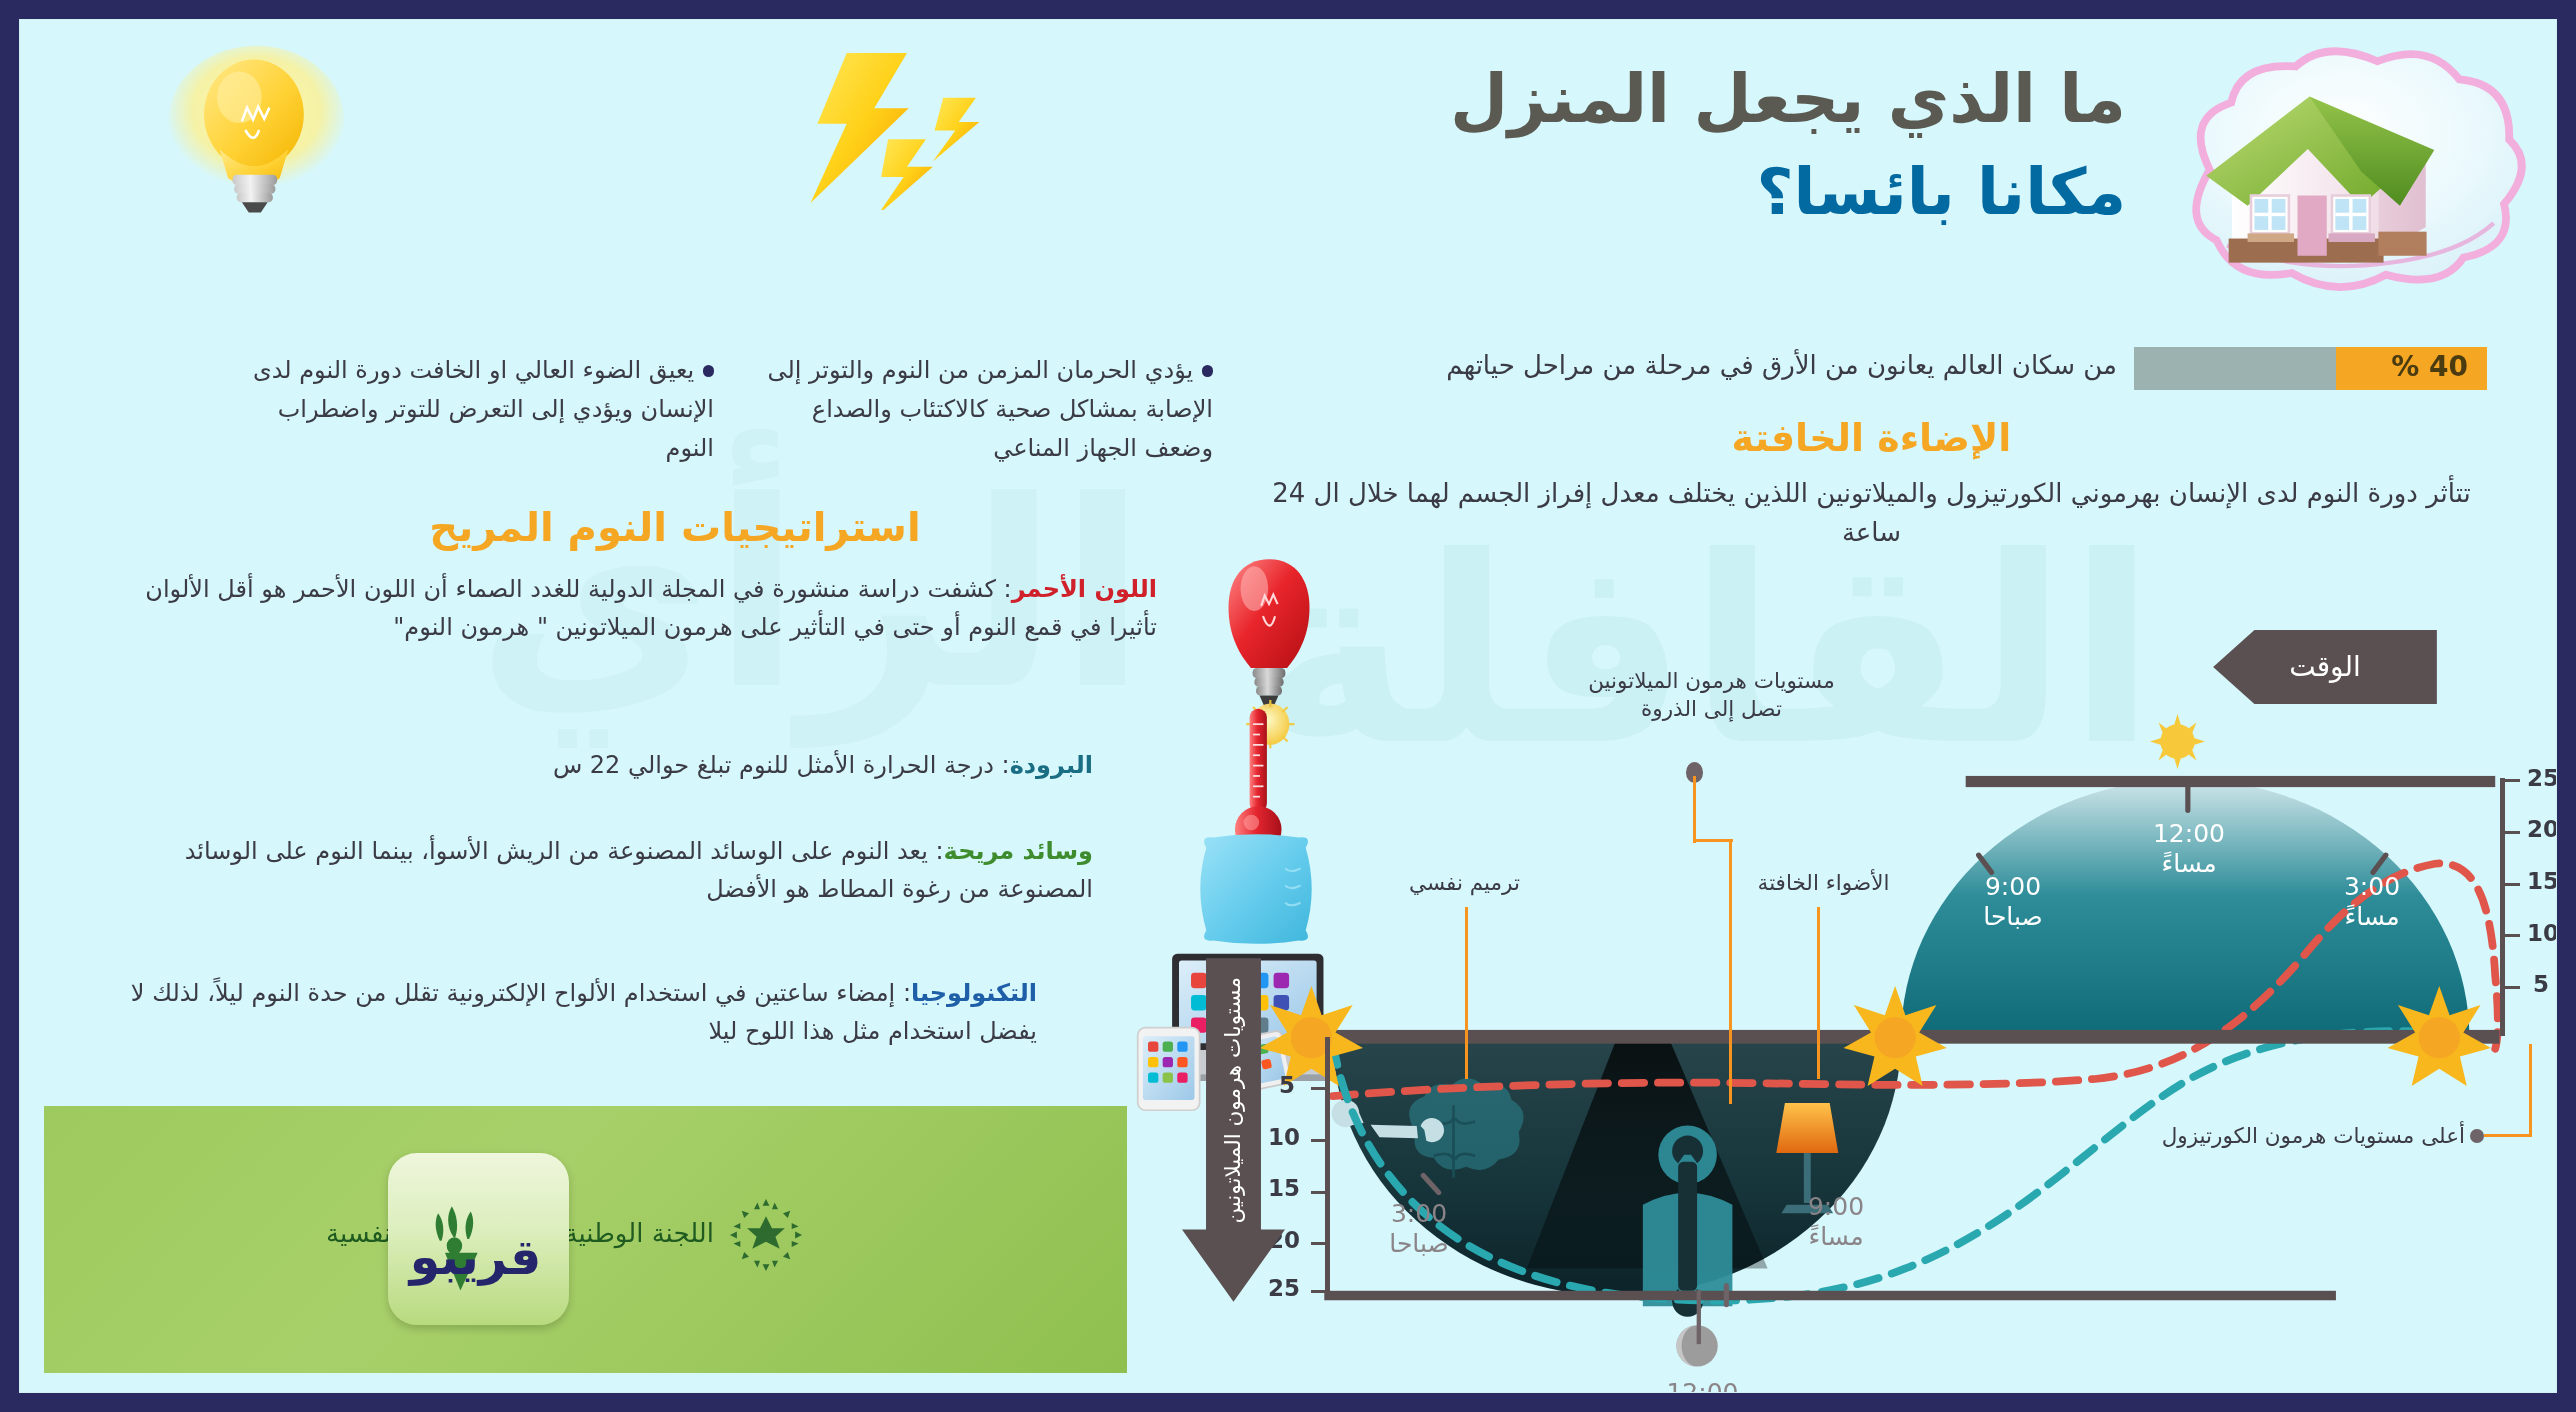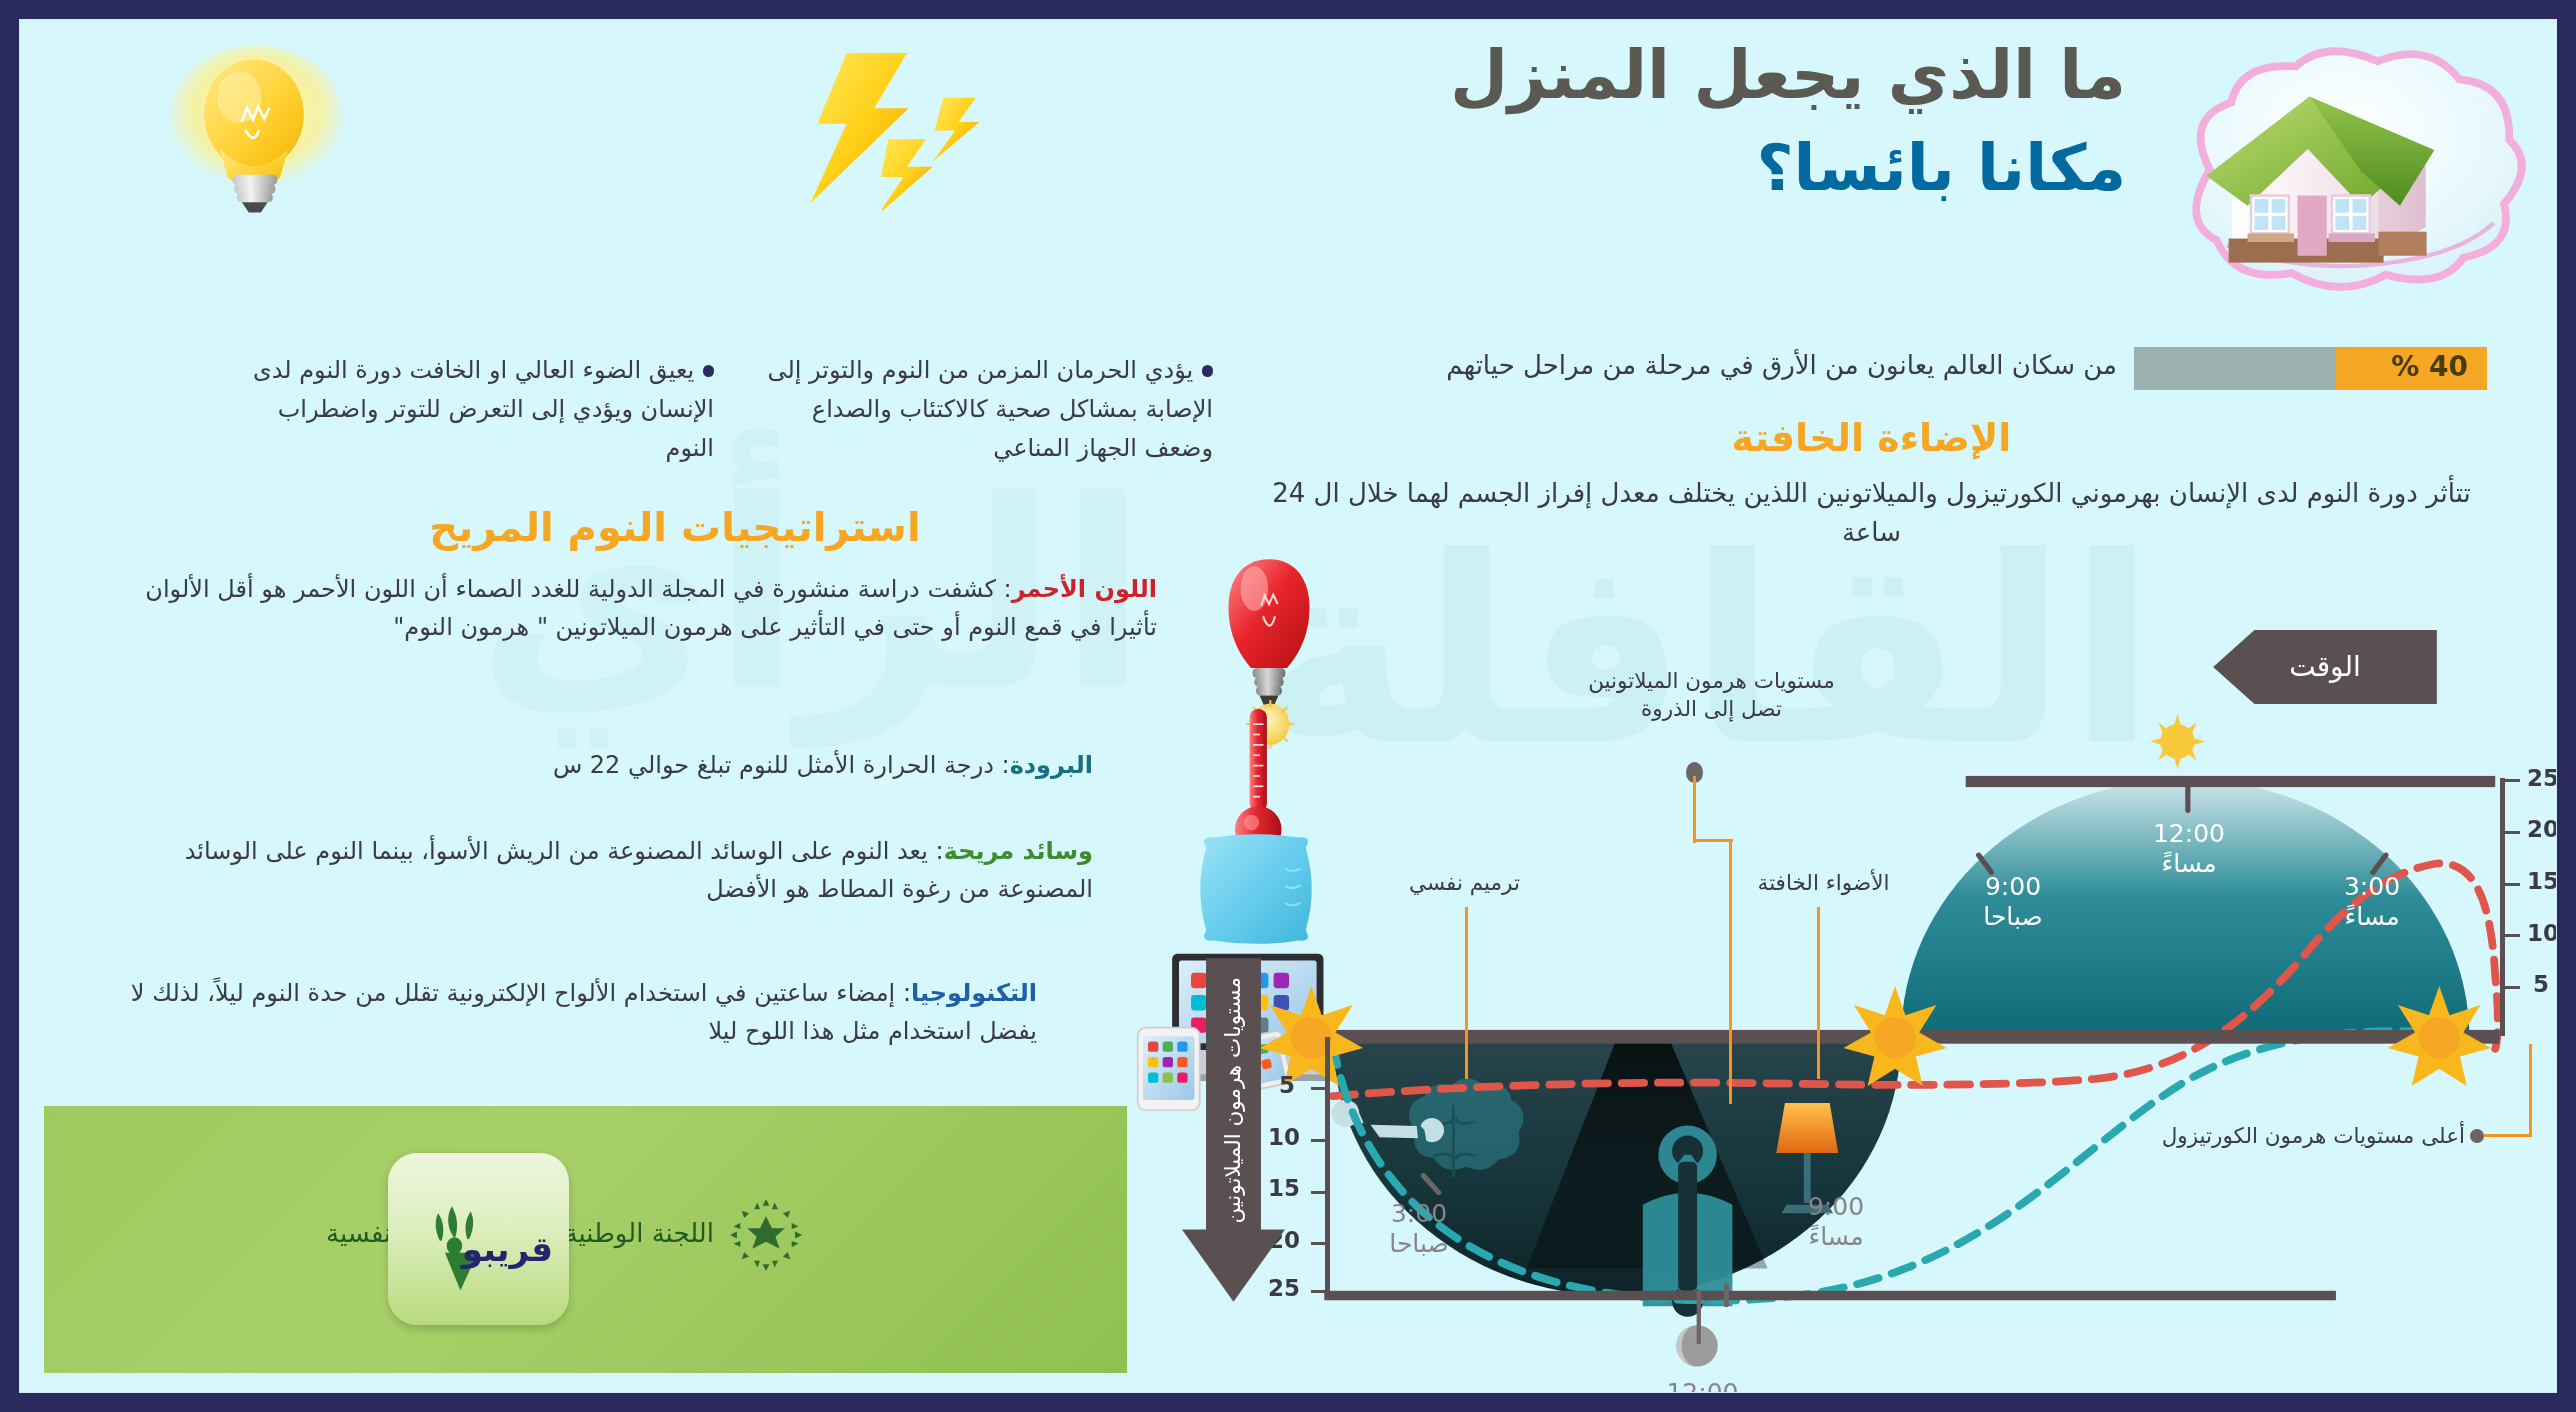--- a/index.html
+++ b/index.html
@@ -29,21 +29,21 @@
     opacity:.75;pointer-events:none;user-select:none;
     letter-spacing:-8.6px;
   }
   #watermark2{
     position:absolute;left:456px;top:426px;
     font-size:258px;color:#CBEFF3;font-weight:bold;
     opacity:.55;pointer-events:none;user-select:none;
   }
   
   #title-block{
-    position:absolute;right:430px;top:16px;
+    position:absolute;right:430px;top:40px;
     text-align:right;direction:rtl;width:964px;
   }
   #title-line1{
     font-size:67px;font-weight:bold;color:#5A5A52;
     line-height:1.18;
   }
   #title-line2{
     font-size:64px;font-weight:bold;color:#0369a1;
     line-height:1.18;margin-top:16px;
   }
@@ -134,22 +134,22 @@
     position:absolute;right:413px;top:112px;
     font-size:26px;color:#1F5B20;direction:rtl;white-space:nowrap;
   }
   #footer-logo-badge{
     position:absolute;left:344px;top:47px;width:181px;height:172px;
     border-radius:29px;
     background:linear-gradient(180deg,#EEF6DC 0%,#DCEEBD 45%,#B8DA7E 100%);
     box-shadow:0 3.4px 8.6px rgba(0,0,0,.18);
   }
   #footer-logo-word{
-    position:absolute;left:0;right:16px;top:76px;
-    font-size:34px;font-weight:bold;color:#24256B;direction:rtl;
+    position:absolute;left:0;right:6px;top:76px;text-align:center;
+    font-size:49px;font-weight:bold;color:#24256B;direction:rtl;
   }
   #seal{position:absolute;right:325px;top:93px;width:72px;height:72px;}
 
   
   #chart{position:absolute;left:1145px;top:594px;width:1412px;height:775px;}
   .axis-line{position:absolute;background:#5A5052;}
   .tick{position:absolute;background:#5A5052;height:3.4px;width:15.5px;}
   .tick-label{
     position:absolute;font-size:23px;color:#3B3B45;
     font-weight:bold;direction:ltr;

